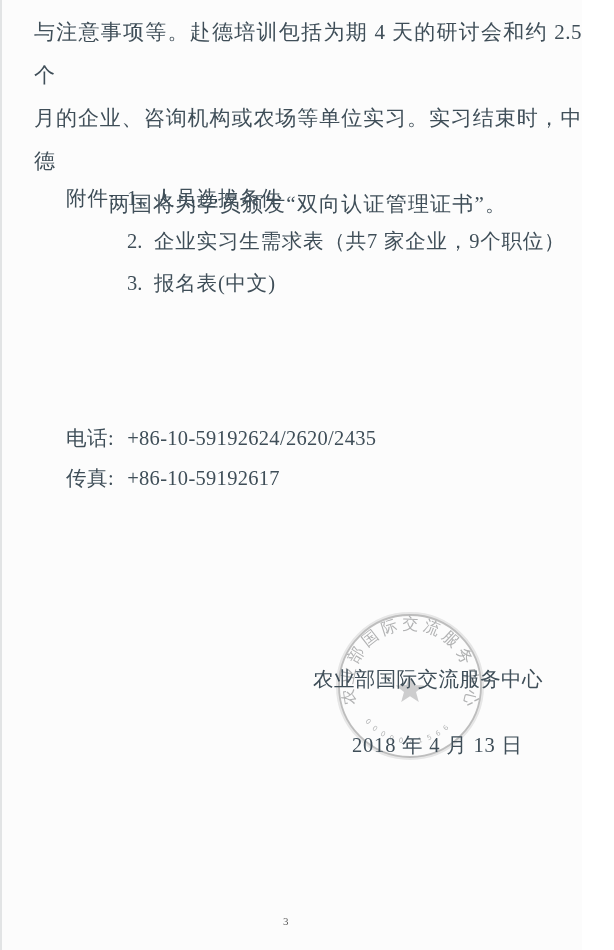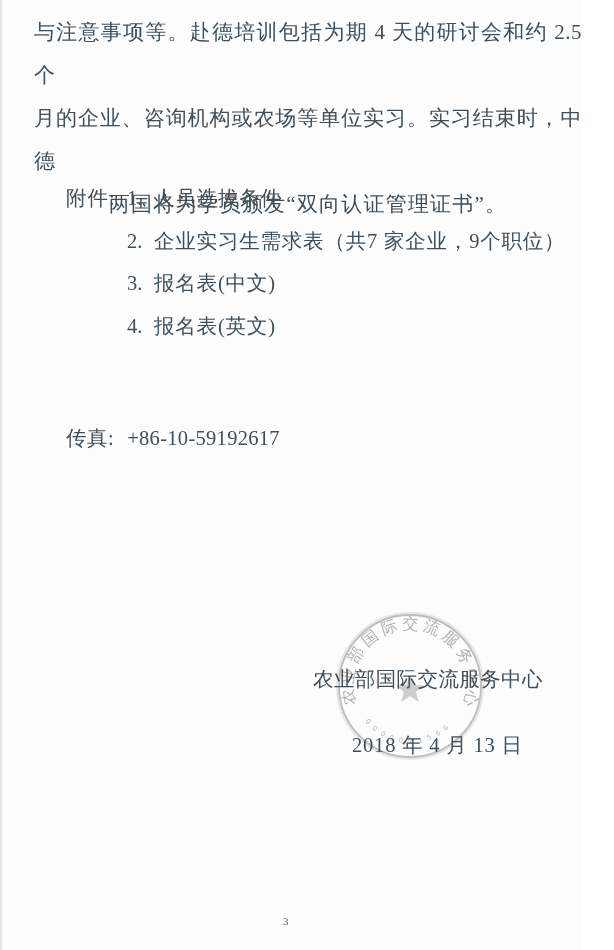--- a/index.html
+++ b/index.html
@@ -150,26 +150,26 @@
   <div class="attach-items">
     <div class="attach-item">
       <span class="num">1.</span><span class="txt">人员选拔条件</span>
     </div>
     <div class="attach-item">
       <span class="num">2.</span><span class="txt">企业实习生需求表（共7 家企业，9个职位）</span>
     </div>
     <div class="attach-item">
       <span class="num">3.</span><span class="txt">报名表(中文)</span>
     </div>
-    <div class="attach-item">
-      <span class="num">4.</span><span class="txt">报名表(英文)</span>
-    </div>
   </div>
 
   <div class="contacts">
+    <div class="contact-row">
+      <span class="clabel">电话:</span><span class="cvalue">+86-10-59192624/2620/2435</span>
+    </div>
     <div class="contact-row">
       <span class="clabel">传真:</span><span class="cvalue">+86-10-59192617</span>
     </div>
   </div>
 
   <svg class="seal" viewBox="0 0 152 152" xmlns="http://www.w3.org/2000/svg" aria-hidden="true">
     <defs>
       <path id="seal-arc-top" d="M 22.6,96 A 57,57 0 1 1 129.4,96" fill="none"></path>
       <path id="seal-arc-bottom" d="M 30,110 A 57,57 0 0 0 122,110" fill="none"></path>
     </defs>

